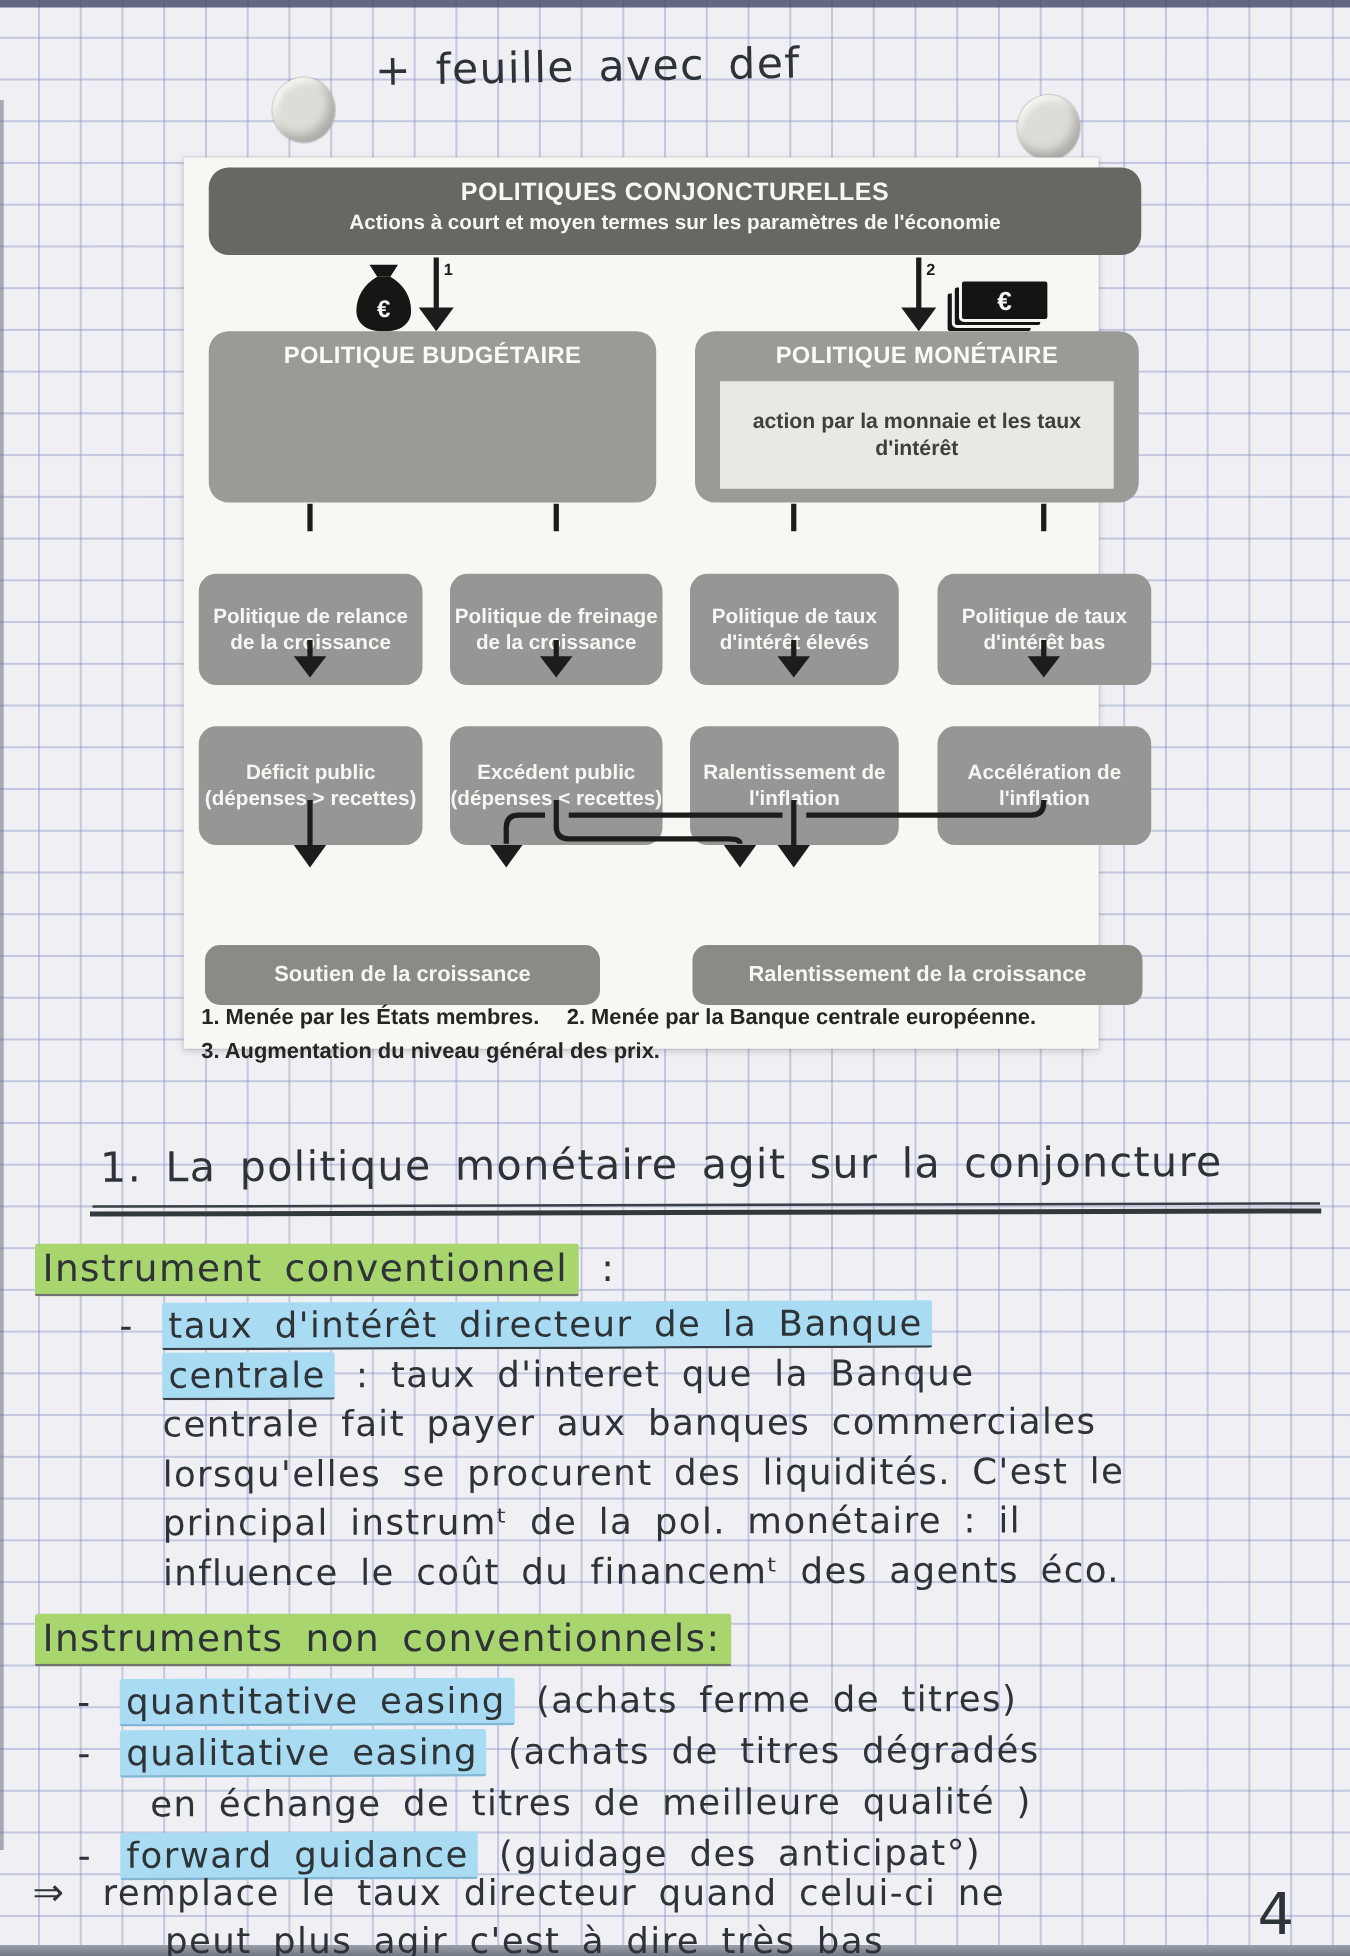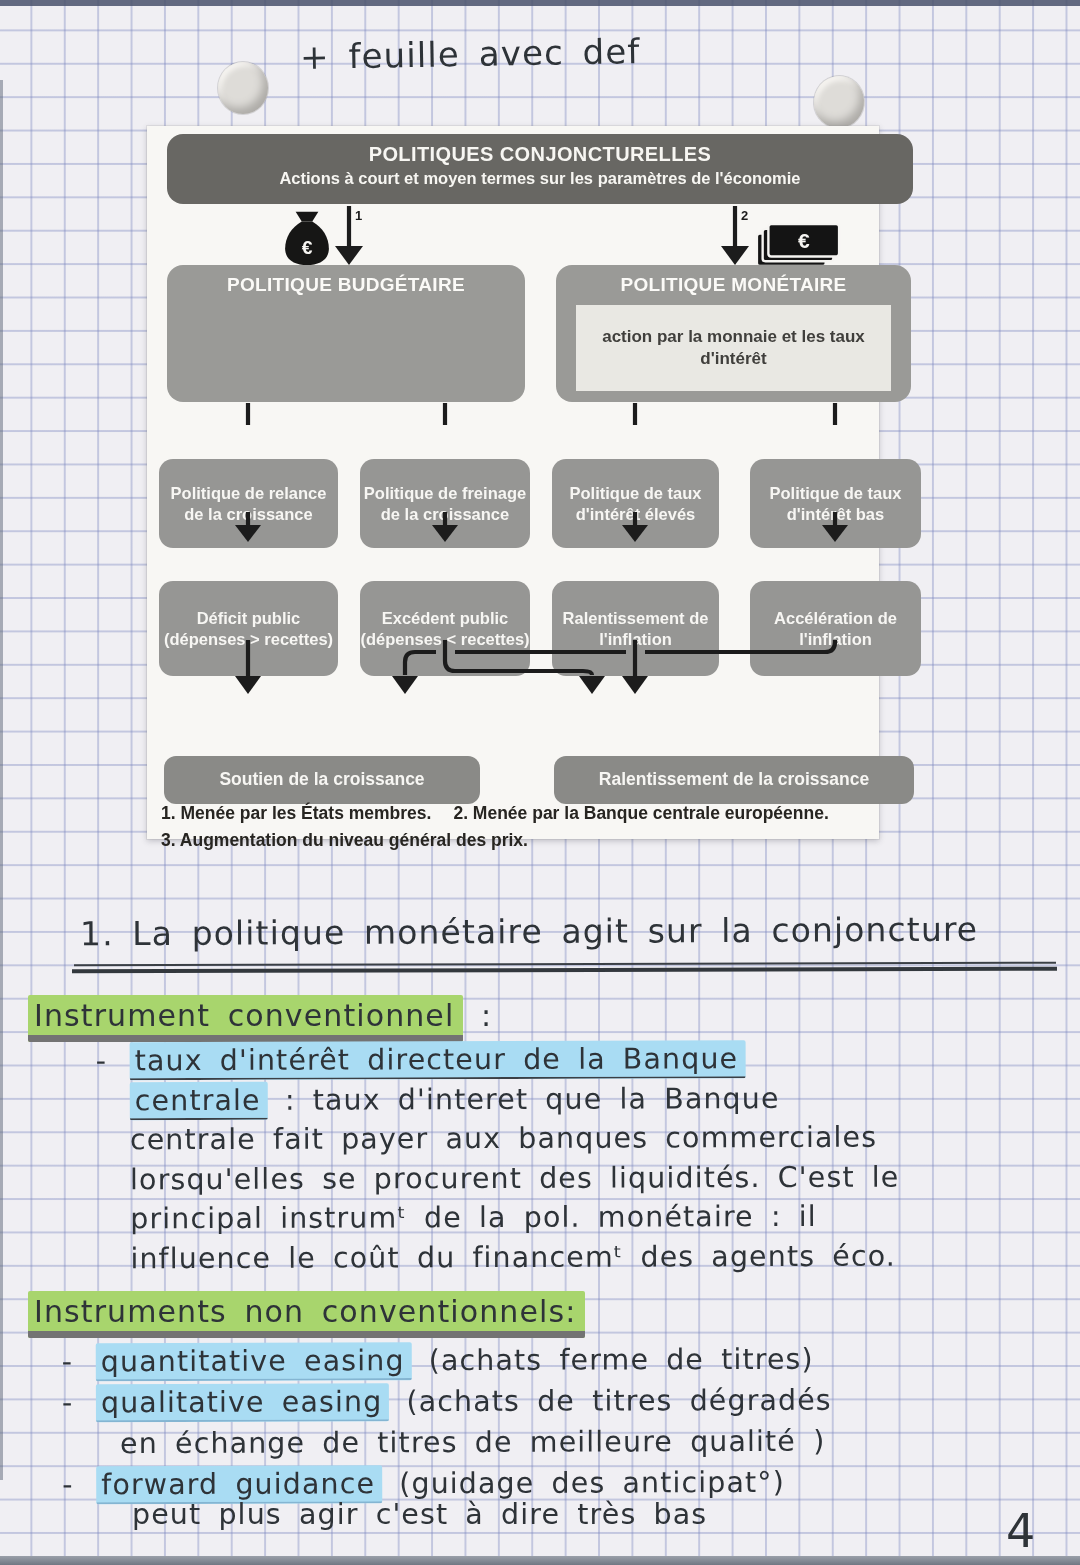--- a/index.html
+++ b/index.html
@@ -22,21 +22,21 @@
   .hole-left{left:218px;top:62px;}
   .hole-right{left:814px;top:76px;transform:rotate(8deg);}
 
   
   .hand{font-family:"DejaVu Sans", sans-serif;color:#2e3338;letter-spacing:1.1px;word-spacing:7px;}
   .top-note{position:absolute;left:300px;top:34px;font-size:34px;transform:rotate(-1deg);}
   .section-title{position:absolute;left:80px;top:912px;font-size:33px;white-space:nowrap;transform:rotate(-0.3deg);}
   .title-underline-a{position:absolute;left:74px;top:963px;width:982px;height:2px;background:#3a3f45;transform:rotate(-0.15deg);}
   .title-underline-b{position:absolute;left:72px;top:968px;width:985px;height:3.5px;background:#33383d;transform:rotate(-0.15deg);}
 
-  .hl-green{background:#a8d56d;padding:3px 9px 2px 6px;border-bottom:7px solid #737373;border-radius:2px;}
+  .hl-green{background:#a8d56d;padding:3px 9px 2px 6px;border-bottom:2px solid #737373;border-radius:2px;}
   .hl-blue{background:#a9dcf3;padding:2px 7px 1px 5px;border-radius:2px;border-bottom:2px solid rgba(64,110,150,.35);}
   .hl-blue.pen{border-bottom:2.5px solid #3a3f45;}
 
   .conv-heading{position:absolute;left:28px;top:998px;font-size:30px;white-space:nowrap;}
   .conv-block{position:absolute;left:96px;top:1040px;font-size:28.5px;line-height:39.5px;white-space:nowrap;transform:rotate(-0.2deg);}
   .conv-block .cont{padding-left:34px;}
   .bullet{display:inline-block;width:34px;}
 
   .nonconv-heading{position:absolute;left:28px;top:1294px;font-size:30px;white-space:nowrap;}
   .nonconv-block{position:absolute;left:62px;top:1340px;font-size:28.5px;line-height:41px;white-space:nowrap;transform:rotate(-0.2deg);}
@@ -198,16 +198,17 @@
 </div>
 
 <div class="hand nonconv-block">
   <div><span class="bullet">-</span><span class="hl-blue">quantitative easing</span><span> (achats ferme de titres)</span></div>
   <div><span class="bullet">-</span><span class="hl-blue">qualitative easing</span><span> (achats de titres dégradés</span></div>
   <div class="cont">en échange de titres de meilleure qualité )</div>
   <div><span class="bullet">-</span><span class="hl-blue">forward guidance</span><span> (guidage des anticipat°)</span></div>
 </div>
 
 <div class="hand concl-block">
+  <div><span class="arrow-glyph">⇒</span><span>remplace le taux directeur quand celui-ci ne</span></div>
   <div class="cont">peut plus agir c'est à dire très bas</div>
 </div>
 
 <div class="hand pagenum">4</div>
 
 </body></html>

